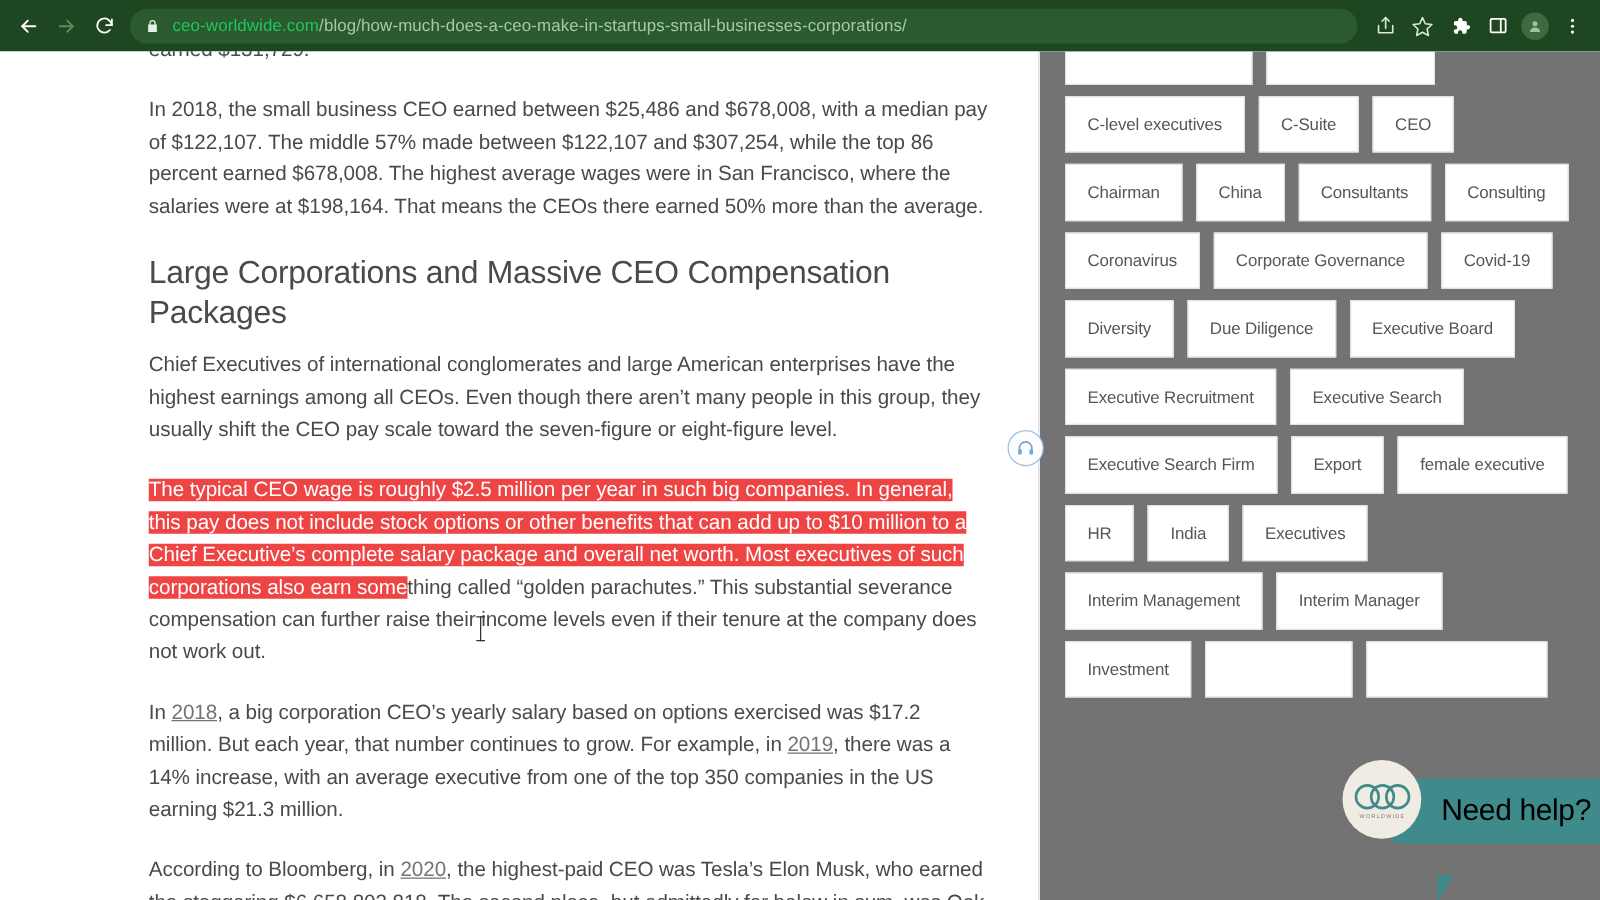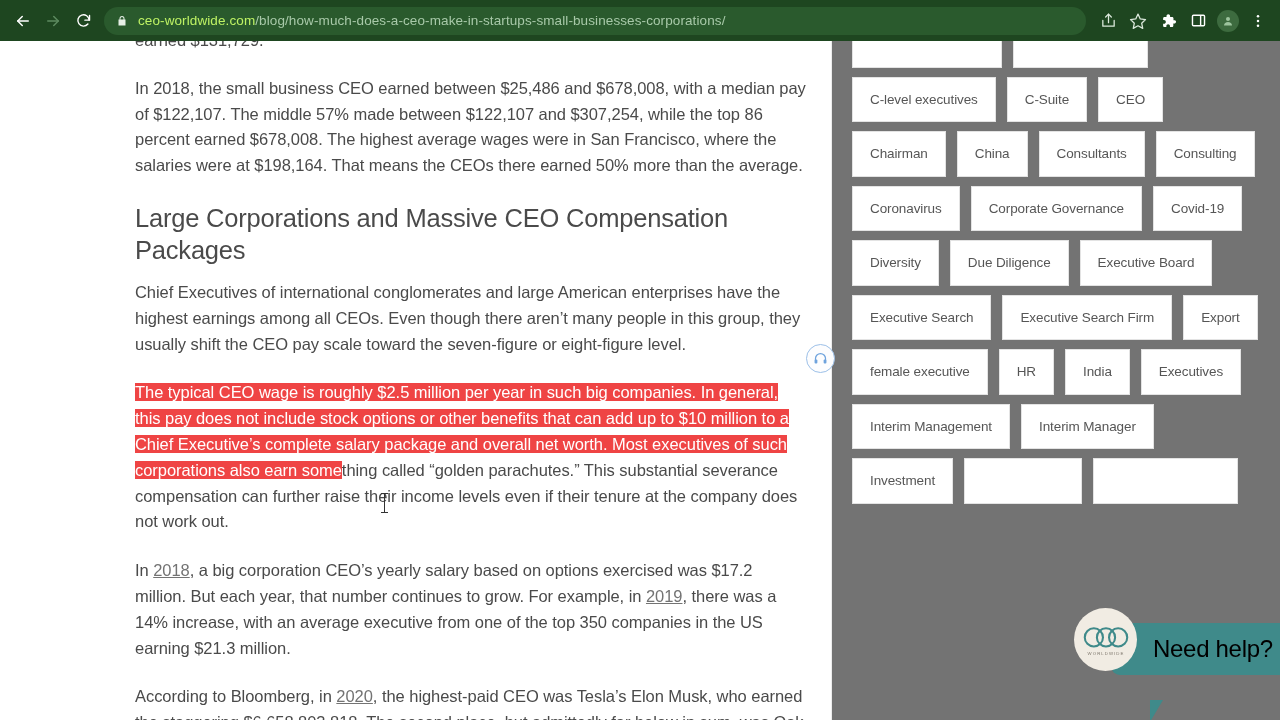--- a/index.html
+++ b/index.html
@@ -38,21 +38,21 @@
     overflow: hidden;
     cursor: text;
   }
   #lock-icon { flex: 0 0 auto; margin-right: 10px; display: flex; }
   #url-text {
     font-size: 13.5px;
     color: #a8c9a9;
     white-space: nowrap;
     letter-spacing: 0.1px;
   }
-  #url-text .host { color: #bef264; }
+  #url-text .host { color: #22c55e; }
   #toolbar-icons {
     display: flex; align-items: center; gap: 2px;
     flex: 0 0 auto;
   }
   .tb-icon {
     width: 28px; height: 28px;
     display: flex; align-items: center; justify-content: center;
     border-radius: 50%;
     cursor: pointer;
   }
@@ -68,21 +68,21 @@
     position: absolute;
     top: 41px; left: 0;
     width: 1280px; height: 679px;
     background: #ffffff;
     overflow: hidden;
   }
 
   
   #article {
     position: absolute;
-    left: 16px; top: 0;
+    left: 0; top: 0;
     width: 831px; height: 679px;
     padding: 0 40px 0 119px;
     background: #fff;
   }
   #article p, #article h2 { color: #4a4a4a; }
   .para {
     font-size: 16.5px;
     line-height: 25.8px;
     color: #4d4d4d;
     margin-bottom: 23px;
@@ -344,20 +344,21 @@
       <span class="tag">Chairman</span>
       <span class="tag">China</span>
       <span class="tag">Consultants</span>
       <span class="tag">Consulting</span>
       <span class="tag">Coronavirus</span>
       <span class="tag">Corporate Governance</span>
       <span class="tag">Covid-19</span>
       <span class="tag">Diversity</span>
       <span class="tag">Due Diligence</span>
       <span class="tag">Executive Board</span>
+      <span class="tag">Executive Recruitment</span>
       <span class="tag">Executive Search</span>
       <span class="tag">Executive Search Firm</span>
       <span class="tag">Export</span>
       <span class="tag">female executive</span>
       <span class="tag">HR</span>
       <span class="tag">India</span>
       <span class="tag">Executives</span>
       <span class="tag">Interim Management</span>
       <span class="tag">Interim Manager</span>
       <span class="tag">Investment</span>

